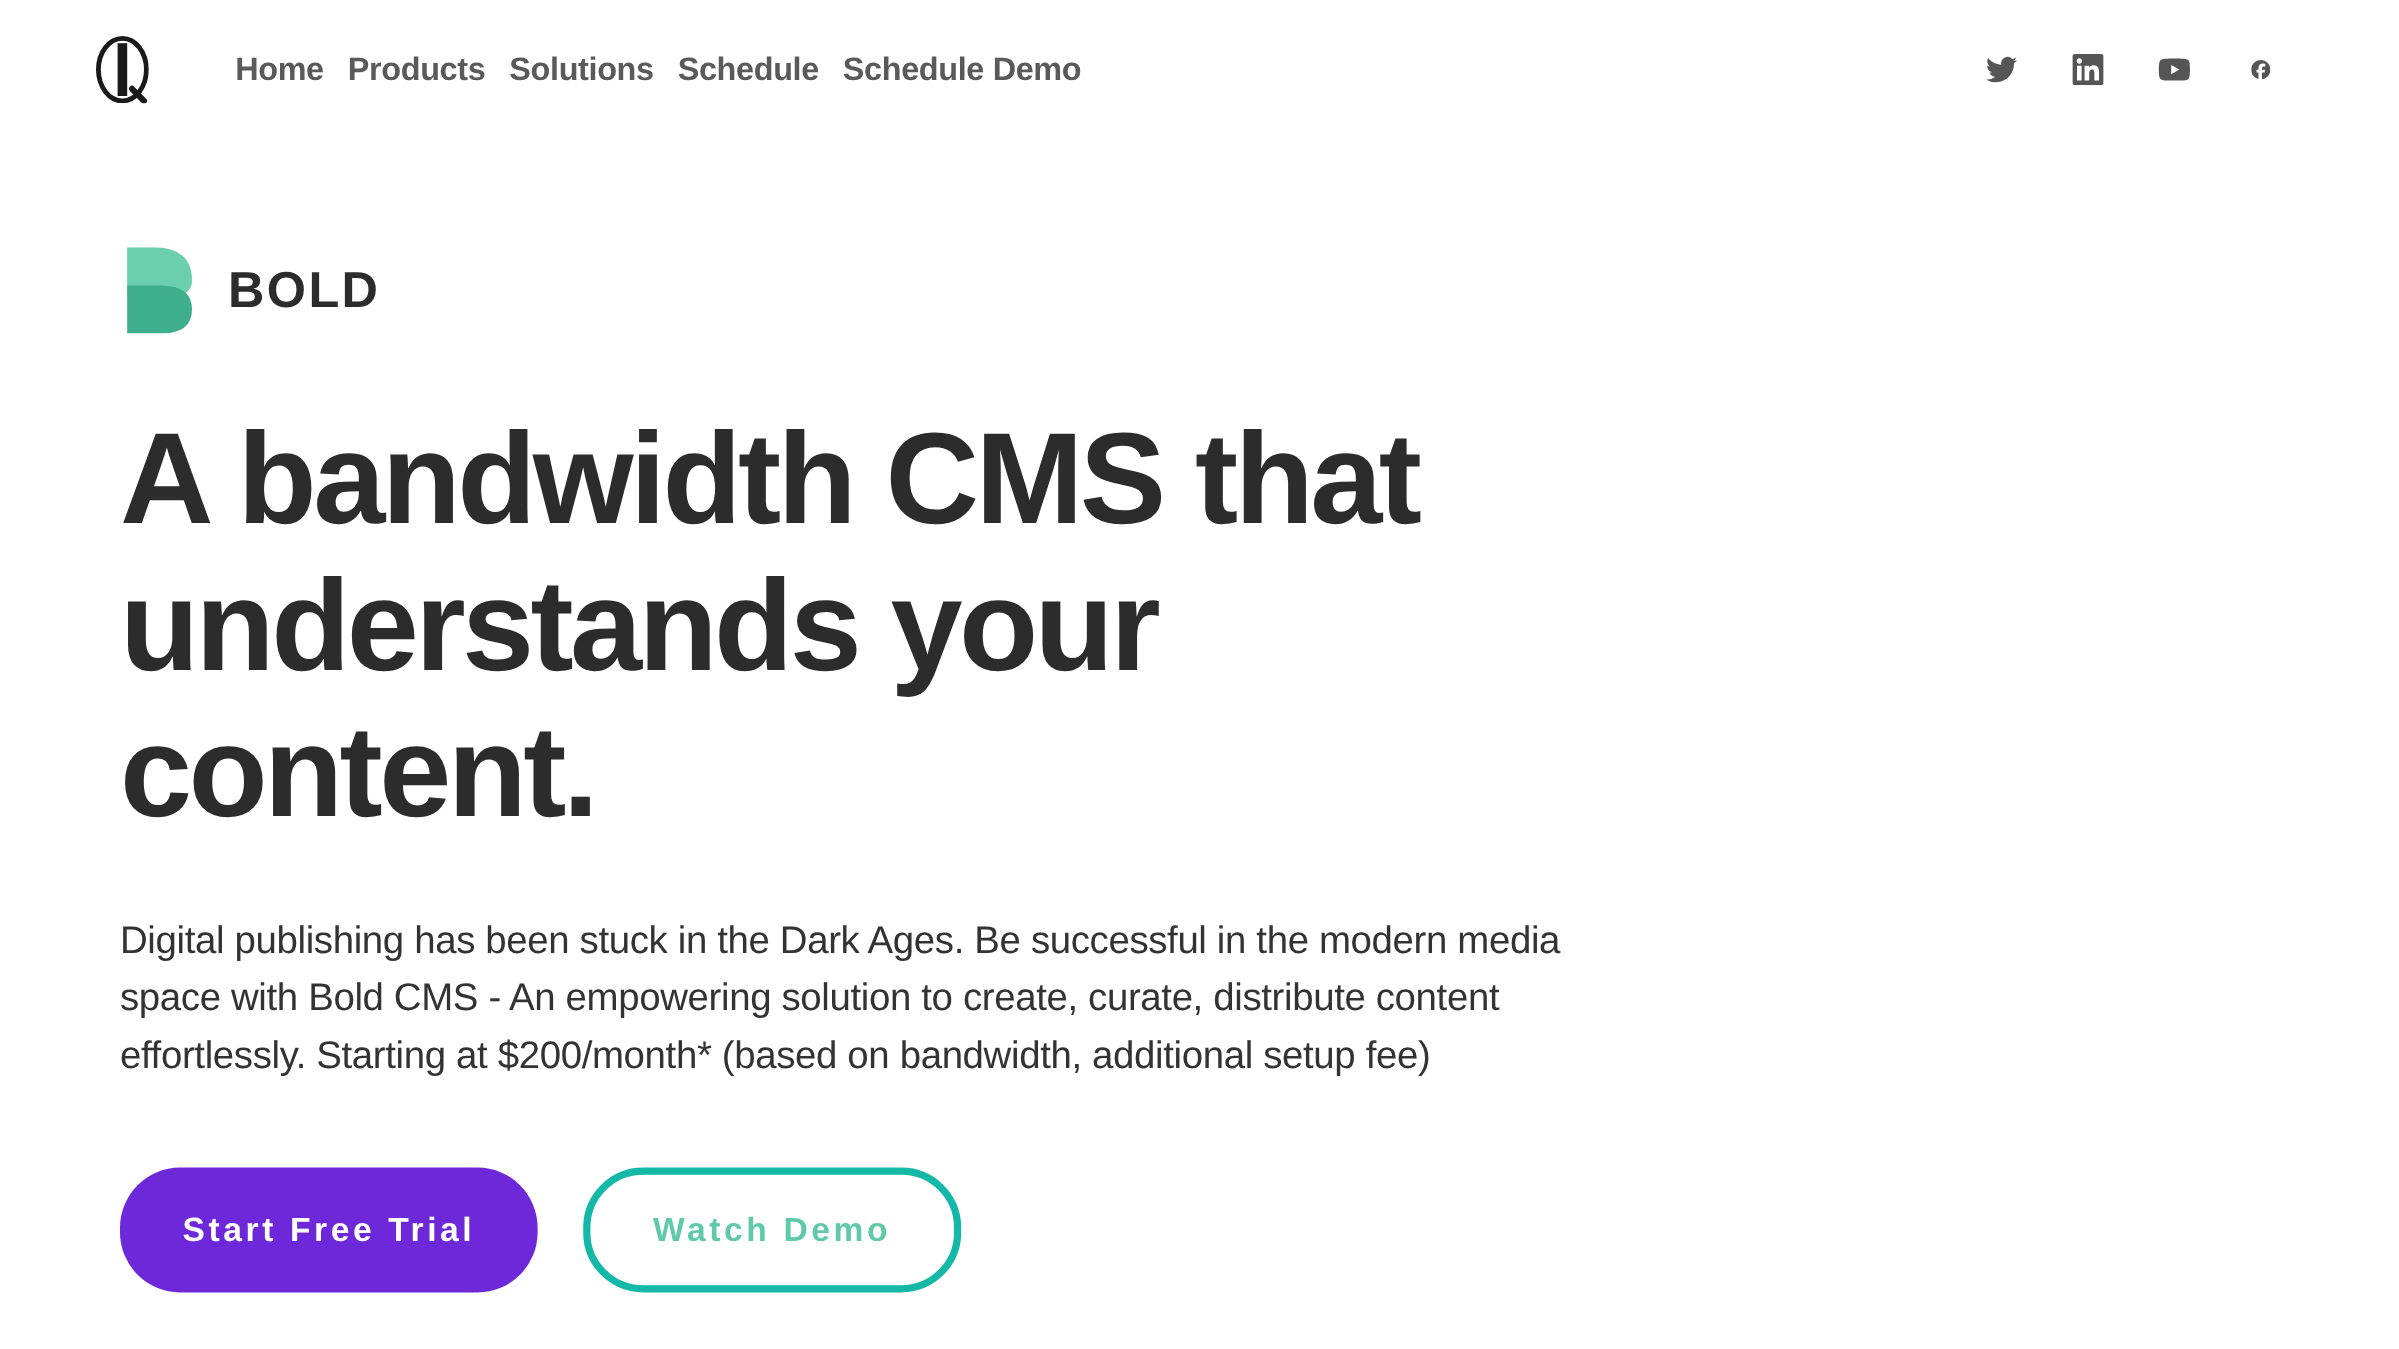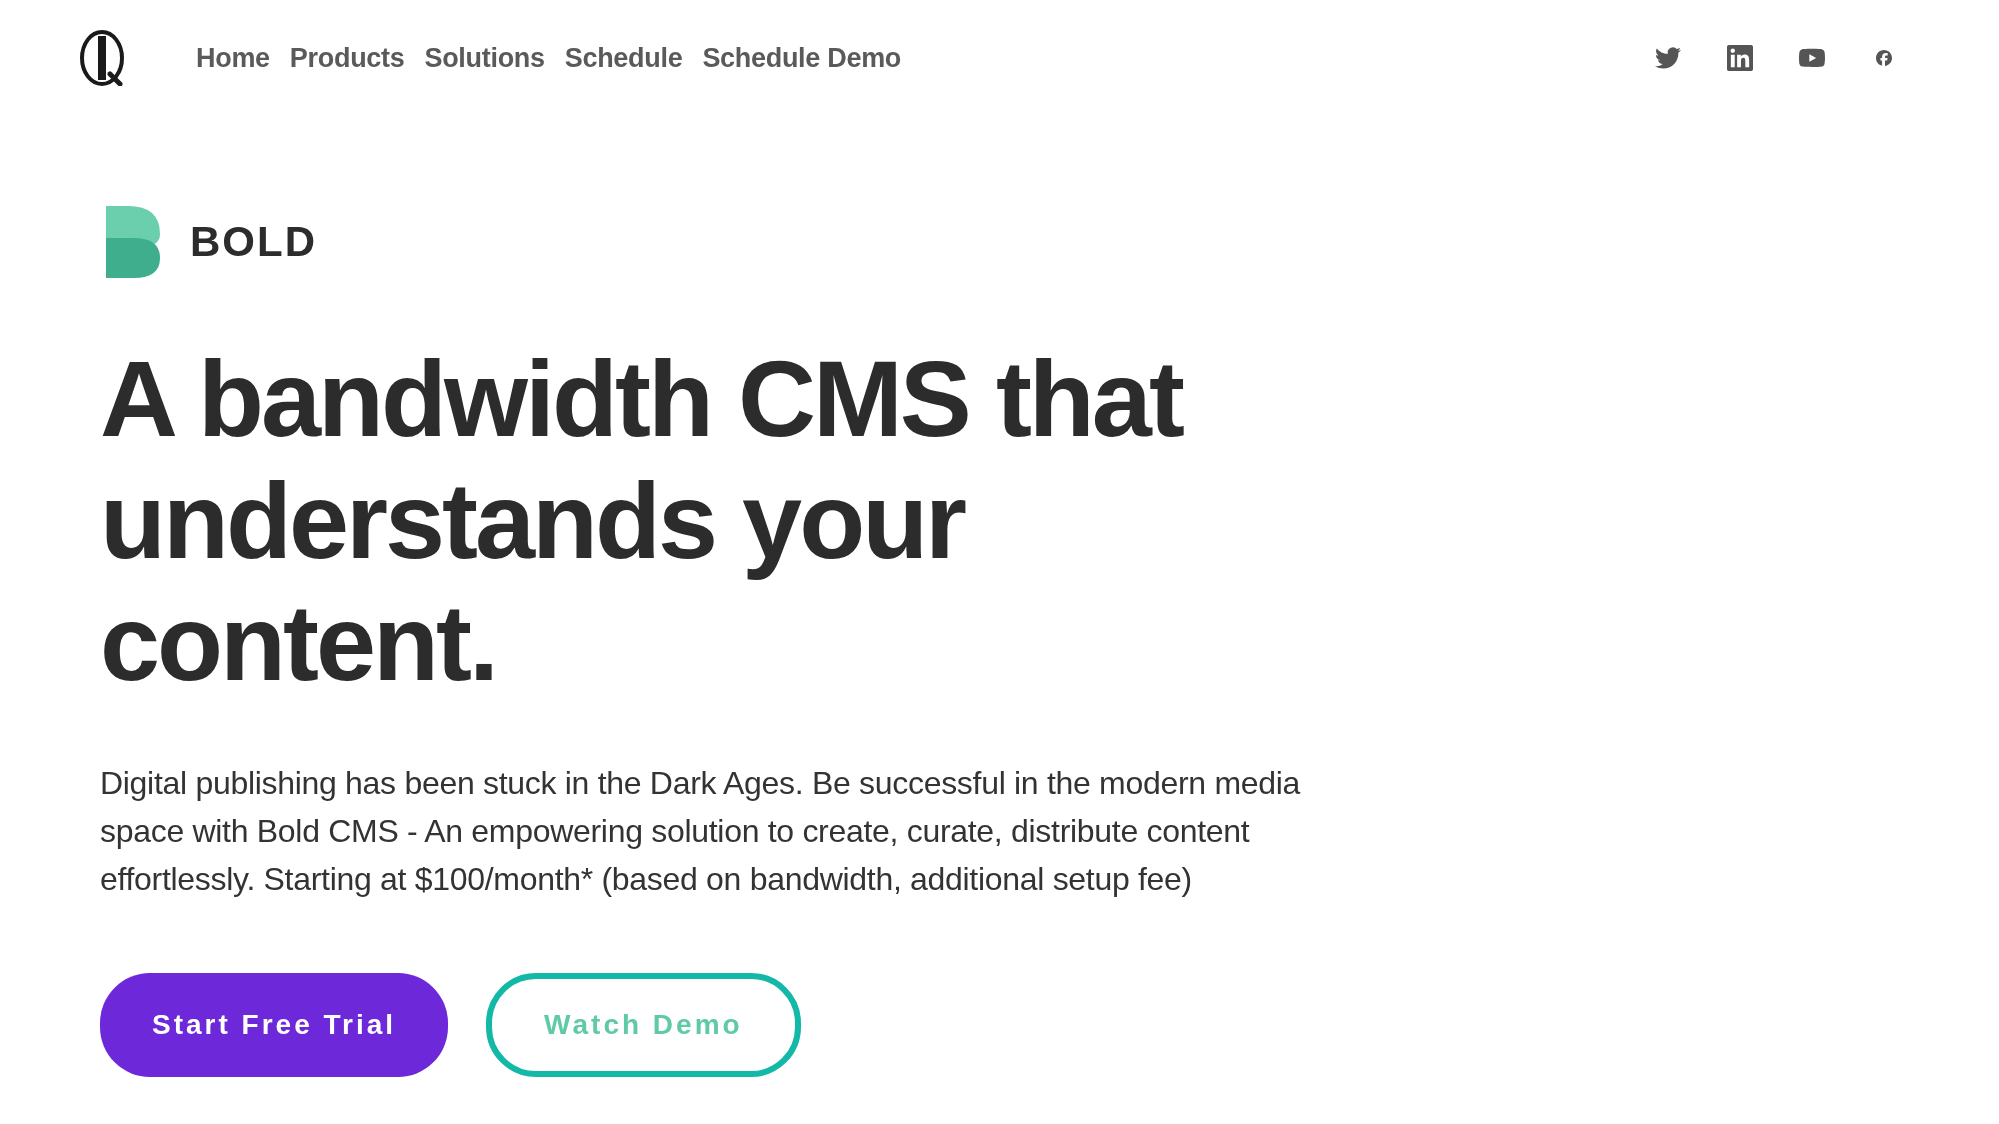--- a/index.html
+++ b/index.html
@@ -159,19 +159,19 @@
       <svg viewBox="0 0 60 72" width="60" height="72">
         <path d="M 6 0 L 28 0 Q 60 0 60 28 Q 60 40 44 40 L 6 40 Z" fill="#6bcfae"></path>
         <path d="M 6 32 L 34 32 Q 60 32 60 52 Q 60 72 34 72 L 6 72 Z" fill="#3fae8d"></path>
       </svg>
     </div>
     <div class="brand-name">BOLD</div>
   </div>
 
   <h1 class="headline">A bandwidth CMS that understands your content.</h1>
 
-  <p class="subtext">Digital publishing has been stuck in the Dark Ages. Be successful in the modern media space with Bold CMS - An empowering solution to create, curate, distribute content effortlessly. Starting at $100/month* (based on bandwidth, additional setup fee)</p>
+  <p class="subtext">Digital publishing has been stuck in the Dark Ages. Be successful in the modern media space with Bold CMS - An empowering solution to create, curate, distribute content effortlessly. Starting at $200/month* (based on bandwidth, additional setup fee)</p>
 
   <div class="cta-row">
     <button class="btn btn-primary">Start Free Trial</button>
     <button class="btn btn-outline">Watch Demo</button>
   </div>
 </section>
 
 </body></html>

